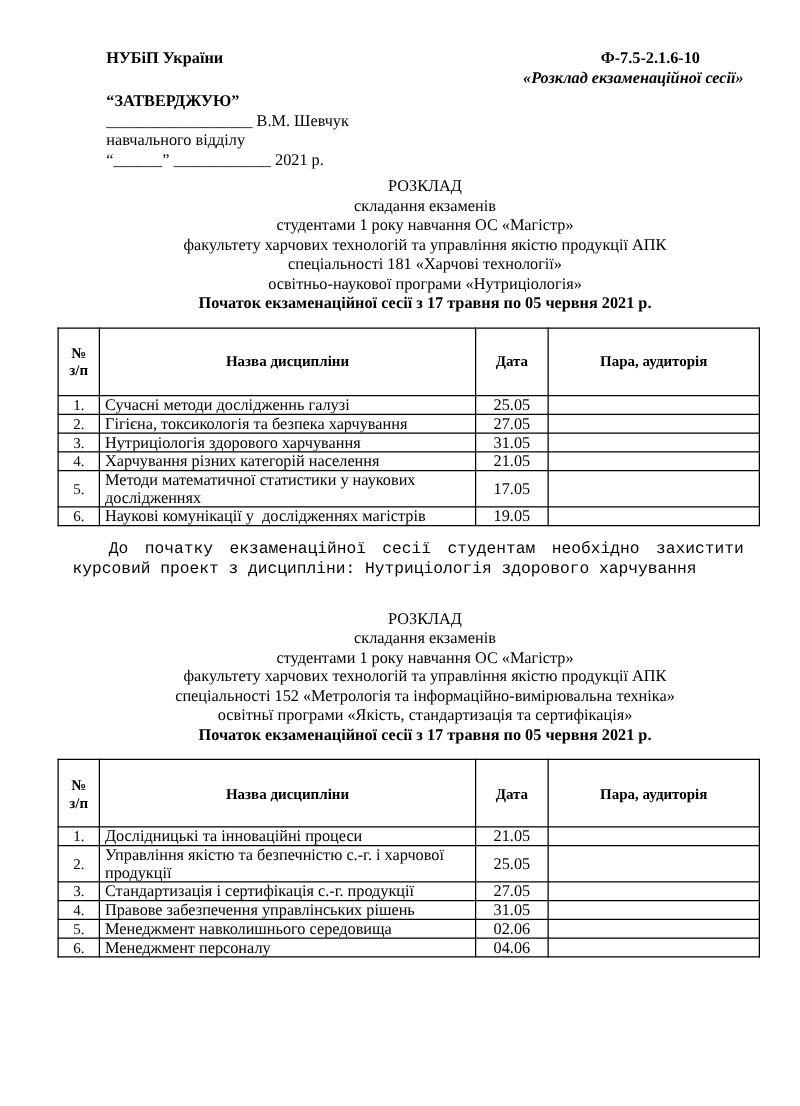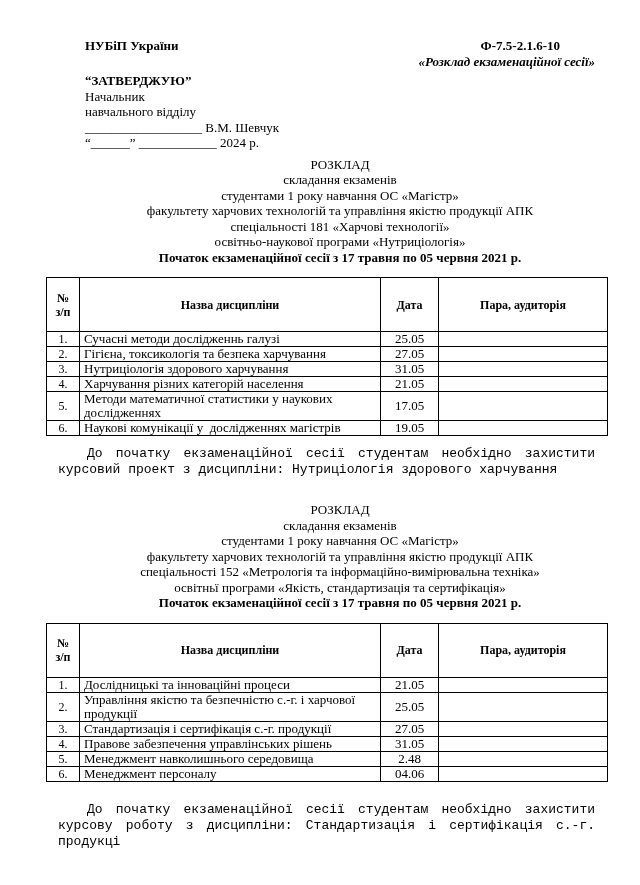--- a/index.html
+++ b/index.html
@@ -62,24 +62,23 @@
 
   <div class="doc-header">
     <span>НУБіП України</span>
     <span>Ф-7.5-2.1.6-10</span>
   </div>
 
   <div class="doc-title">«Розклад екзаменаційної сесії»</div>
 
   <div class="approve">
     <div class="bold">“ЗАТВЕРДЖУЮ”</div>
-    <div>Начальник</div>
+    <div>__________________ В.М. Шевчук</div>
     <div>навчального відділу</div>
-    <div>__________________ В.М. Шевчук</div>
-    <div>“______” ____________ 2024 р.</div>
+    <div>“______” ____________ 2021 р.</div>
   </div>
 
   <div class="sched-head">
     <div>РОЗКЛАД</div>
     <div>складання екзаменів</div>
     <div>студентами 1 року навчання ОС «Магістр»</div>
     <div>факультету харчових технологій та управління якістю продукції АПК</div>
     <div>спеціальності 181 «Харчові технології»</div>
     <div>освітньо-наукової програми «Нутриціологія»</div>
     <div class="session">Початок екзаменаційної сесії з 17 травня по 05 червня 2021 р.</div>
@@ -188,27 +187,26 @@
       </tr>
       <tr>
         <td class="num">4.</td>
         <td>Правове забезпечення управлінських рішень</td>
         <td class="date">31.05</td>
         <td></td>
       </tr>
       <tr>
         <td class="num">5.</td>
         <td>Менеджмент навколишнього середовища</td>
-        <td class="date">2.48</td>
+        <td class="date">02.06</td>
         <td></td>
       </tr>
       <tr>
         <td class="num">6.</td>
         <td>Менеджмент персоналу</td>
         <td class="date">04.06</td>
         <td></td>
       </tr>
     </tbody>
   </table>
 
-  <p class="note second">До початку екзаменаційної сесії студентам необхідно захистити курсову роботу з дисципліни: Стандартизація і сертифікація с.-г. продукці</p>
 
 </div>
 
 </body></html>

